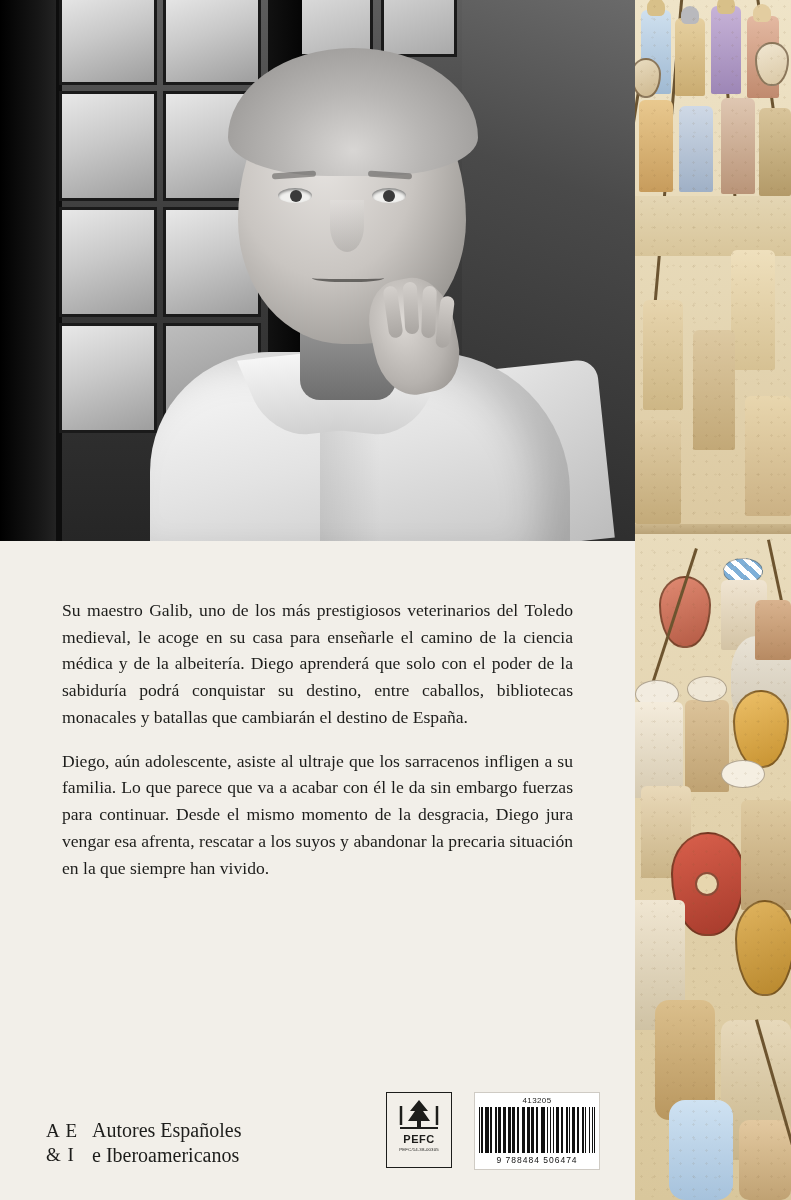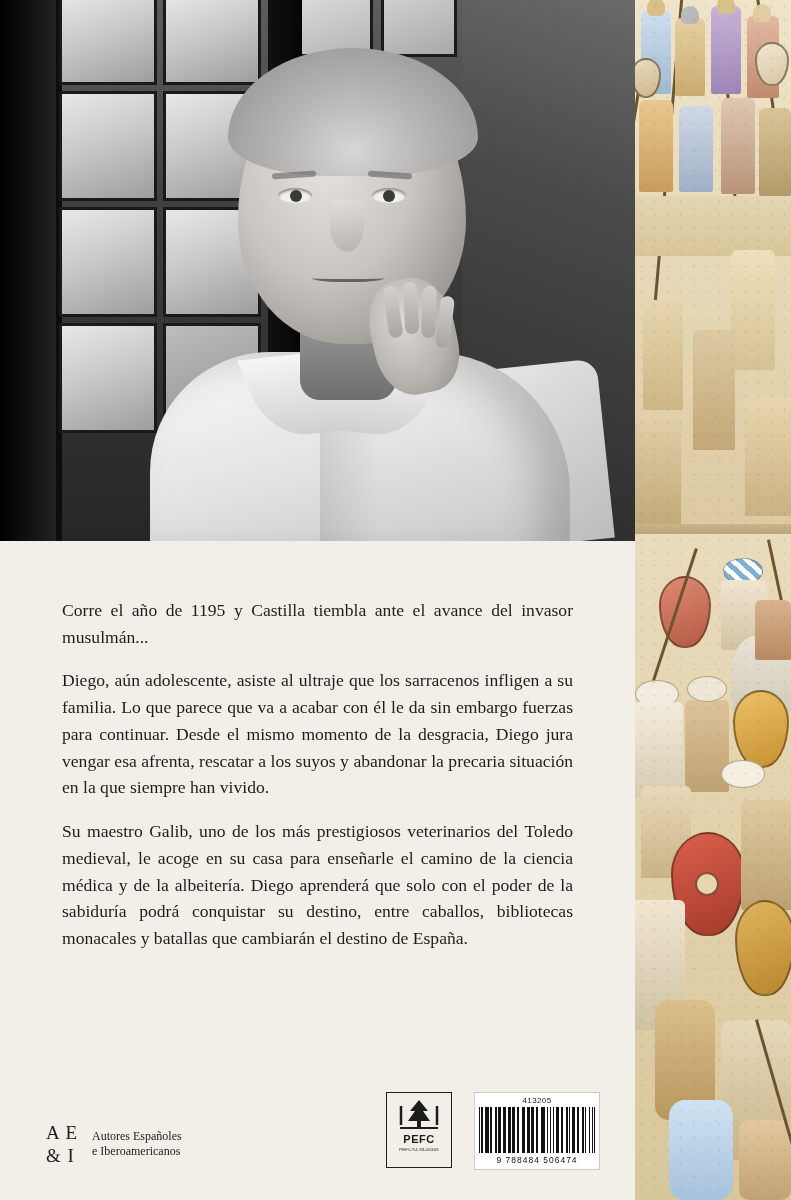--- a/index.html
+++ b/index.html
@@ -192,21 +192,21 @@
     position: absolute; left: 46px; bottom: 32px;
     display: flex; align-items: center; gap: 14px;
     color: #1d1d1b;
   }
   .logo-ae .letters {
     font-size: 19px;
     line-height: 1.25;
     letter-spacing: 1px;
   }
   .logo-ae .names {
-    font-size: 12px;
+    font-size: 20px;
     line-height: 1.25;
   }
 
   .pefc {
     position: absolute; left: 386px; bottom: 32px;
     width: 66px; height: 76px;
     border: 1.6px solid #1d1d1b;
     display: flex; flex-direction: column;
     align-items: center; justify-content: flex-start;
     padding-top: 5px;
@@ -328,23 +328,22 @@
         <div class="mouth"></div>
         <div class="hand"></div>
         <div class="finger f1"></div>
         <div class="finger f2"></div>
         <div class="finger f3"></div>
         <div class="finger f4"></div>
       </div>
     </div>
 
     <div class="text-area">
-      <p class="blurb-p">Corre el año de 1195 y Castilla tiembla ante el avance del invasor musulmán...</p>
+      <p class="blurb-p">Su maestro Galib, uno de los más prestigiosos veterinarios del Toledo medieval, le acoge en su casa para enseñarle el camino de la ciencia médica y de la albeitería. Diego aprenderá que solo con el poder de la sabiduría podrá conquistar su destino, entre caballos, bibliotecas monacales y batallas que cambiarán el destino de España.</p>
       <p class="blurb-p">Diego, aún adolescente, asiste al ultraje que los sarracenos infligen a su familia. Lo que parece que va a acabar con él le da sin embargo fuerzas para continuar. Desde el mismo momento de la desgracia, Diego jura vengar esa afrenta, rescatar a los suyos y abandonar la precaria situación en la que siempre han vivido.</p>
-      <p class="blurb-p">Su maestro Galib, uno de los más prestigiosos veterinarios del Toledo medieval, le acoge en su casa para enseñarle el camino de la ciencia médica y de la albeitería. Diego aprenderá que solo con el poder de la sabiduría podrá conquistar su destino, entre caballos, bibliotecas monacales y batallas que cambiarán el destino de España.</p>
     </div>
 
     <div class="footer">
 
       <div class="logo-ae">
         <div class="letters">
           <div>A E</div>
           <div>&amp; I</div>
         </div>
         <div class="names">

